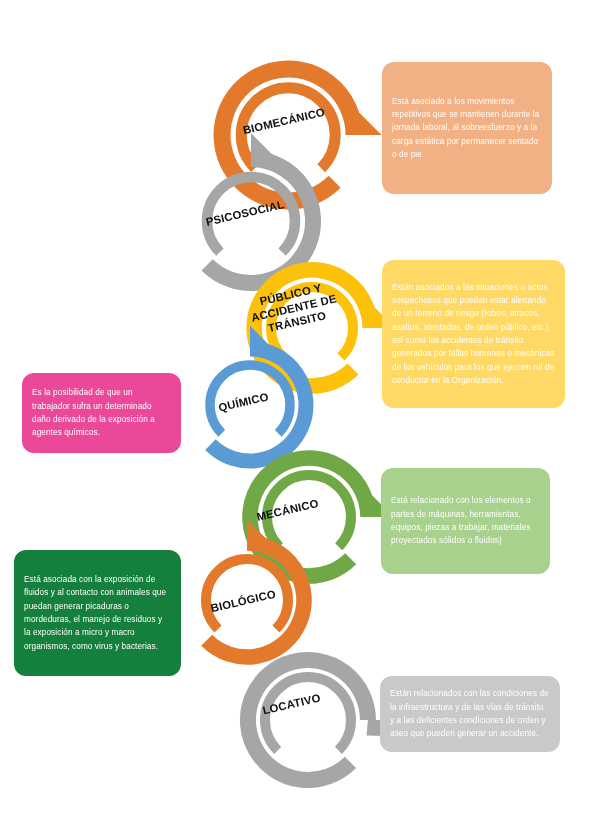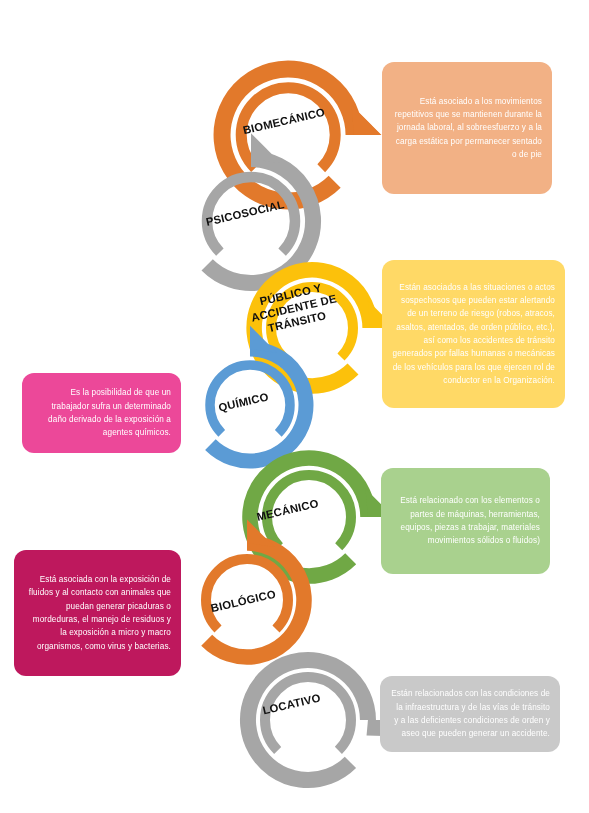--- a/index.html
+++ b/index.html
@@ -19,21 +19,21 @@
     height: 813px;
     background: #ffffff;
   }
 
   
   .callout {
     position: absolute;
     box-sizing: border-box;
     border-radius: 12px;
     color: #ffffff;
-    text-align: right;
+    text-align: left;
     font-size: 8.2px;
     line-height: 1.62;
     letter-spacing: 0.1px;
     display: flex;
     align-items: center;
     justify-content: center;
     padding: 8px 10px;
     font-weight: 400;
   }
 
@@ -145,19 +145,19 @@
   </div>
   <div class="ring-label" style="left:262px; top:698px; transform:rotate(-13deg);">LOCATIVO</div>
 
   <div class="callout" style="left:382px; top:62px; width:170px; height:132px; background:#F2B185;">Está asociado a los movimientos repetitivos que se mantienen durante la jornada laboral, al sobreesfuerzo y a la carga estática por permanecer sentado o de pie</div>
 
 
   <div class="callout" style="left:382px; top:260px; width:183px; height:148px; background:#FFD966;">Están asociados a las situaciones o actos sospechosos que pueden estar alertando de un terreno de riesgo (robos, atracos, asaltos, atentados, de orden público, etc.), así como los accidentes de tránsito generados por fallas humanas o mecánicas de los vehículos para los que ejercen rol de conductor en la Organización.</div>
 
   <div class="callout" style="left:22px; top:373px; width:159px; height:80px; background:#ec4899;">Es la posibilidad de que un trabajador sufra un determinado daño derivado de la exposición a agentes químicos.</div>
 
-  <div class="callout" style="left:381px; top:468px; width:169px; height:106px; background:#A9D18E;">Está relacionado con los elementos o partes de máquinas, herramientas, equipos, piezas a trabajar, materiales movimientos sólidos o fluidos)</div>
+  <div class="callout" style="left:381px; top:468px; width:169px; height:106px; background:#A9D18E;">Está relacionado con los elementos o partes de máquinas, herramientas, equipos, piezas a trabajar, materiales proyectados sólidos o fluidos)</div>
 
-  <div class="callout" style="left:14px; top:550px; width:167px; height:126px; background:#be185d;">Está asociada con la exposición de fluidos y al contacto con animales que puedan generar picaduras o mordeduras, el manejo de residuos y la exposición a micro y macro organismos, como virus y bacterias.</div>
+  <div class="callout" style="left:14px; top:550px; width:167px; height:126px; background:#15803d;">Está asociada con la exposición de fluidos y al contacto con animales que puedan generar picaduras o mordeduras, el manejo de residuos y la exposición a micro y macro organismos, como virus y bacterias.</div>
 
   <div class="callout" style="left:380px; top:676px; width:180px; height:76px; background:#C9C9C9;">Están relacionados con las condiciones de la infraestructura y de las vías de tránsito y a las deficientes condiciones de orden y aseo que pueden generar un accidente.</div>
 
 </div>
 
 </body></html>

